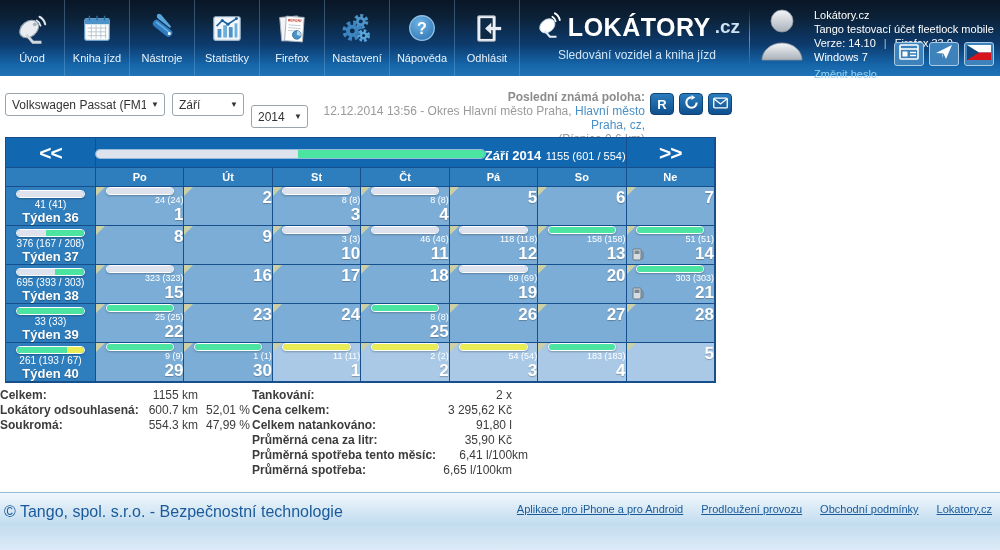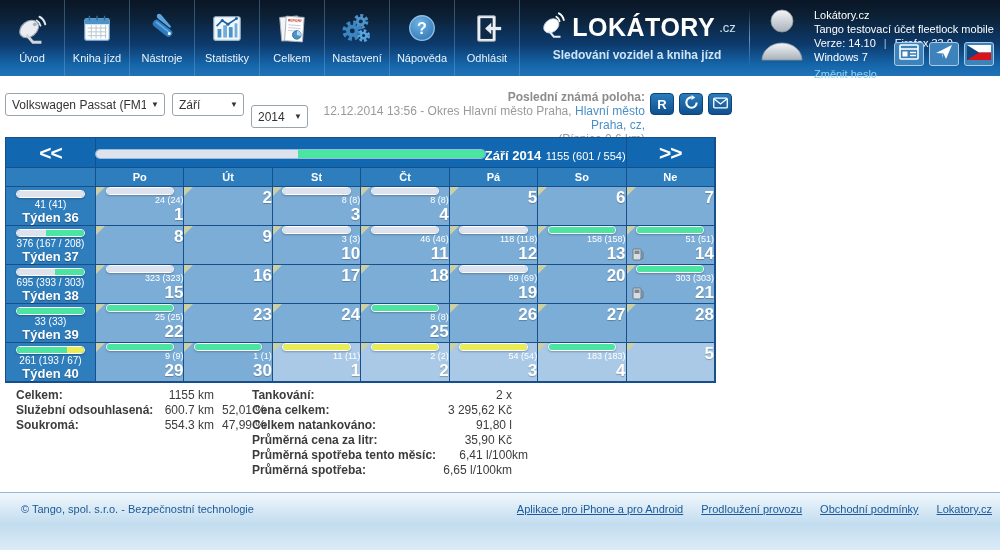--- a/index.html
+++ b/index.html
@@ -13,22 +13,22 @@
   .nav { position:absolute; left:0; top:0; height:76px; display:flex; }
   .nav-item { width:65px; height:76px; display:flex; flex-direction:column; align-items:center;
     justify-content:flex-start; padding-top:9px; cursor:pointer;
     border-right:1px solid rgba(130,180,220,.35); }
   .nav-icon { height:40px; display:flex; align-items:center; justify-content:center; }
   .nav-label { color:#eaf4fc; font-size:11px; margin-top:3px; white-space:nowrap; }
 
   .brand { position:absolute; left:528px; top:10px; width:218px; text-align:center; }
   .brand-row { display:flex; align-items:center; justify-content:center; gap:4px; }
   .brand-name { color:#fff; font-size:25px; font-weight:bold; letter-spacing:.5px; }
-  .brand-suffix { color:#cfe2f2; font-size:13px; font-weight:normal; }
-  .brand-tagline { color:#cfe4f5; font-size:12px; font-weight:bold; margin-top:4px; }
+  .brand-suffix { color:#cfe2f2; font-size:19px; font-weight:bold; }
+  .brand-tagline { color:#cfe4f5; font-size:12px; font-weight:normal; margin-top:4px; }
   .v-divider { position:absolute; left:749px; top:8px; width:1px; height:60px;
     background:linear-gradient(rgba(140,190,230,0), rgba(140,190,230,.7), rgba(140,190,230,0)); }
 
   .user-panel { position:absolute; left:758px; top:6px; width:238px; display:flex; gap:8px; }
   .avatar { width:48px; height:56px; flex:none; }
   .user-text { font-size:11px; color:#fff; line-height:14px; padding-top:2px; }
   .user-text .pw-link { color:#8fd3f2; cursor:pointer; margin-top:3px; display:inline-block; }
   .hdr-btns { position:absolute; right:6px; top:42px; display:flex; gap:5px; }
   .hdr-btn { width:30px; height:24px; background:#3e82bb; border:1px solid #a9cbe6;
     border-radius:3px; display:flex; align-items:center; justify-content:center; cursor:pointer; }
@@ -84,35 +84,35 @@
   .bar { width:78%; height:8px; margin:0 auto; border-radius:5px; border:1px solid #fff;
     box-shadow:0 1px 2px rgba(0,0,0,.25); overflow:hidden; display:flex; }
   .bar-seg { height:100%; }
   .day-val { font-size:9px; line-height:11px; color:#fff; }
   .day-num { font-size:17px; font-weight:bold; line-height:18px;
     text-shadow:0 1px 1px rgba(0,0,0,.25); }
   .day-cell.nobar .day-num { margin-top:2px; }
   .fuel { position:absolute; left:5px; bottom:4px; width:12px; height:13px; }
 
   
-  .summary-left { position:absolute; left:16px; top:388px; font-size:12px; color:#3c3c3c; }
+  .summary-left { position:absolute; left:0; top:388px; font-size:12px; color:#3c3c3c; }
   .summary-right { position:absolute; left:252px; top:388px; font-size:12px; color:#3c3c3c; }
   .sum-row { display:flex; line-height:15px; white-space:nowrap; }
   .sum-label { font-weight:bold; }
   .summary-left .sum-label { width:142px; }
   .summary-left .sum-value { width:56px; text-align:right; }
   .summary-left .sum-extra { width:56px; padding-left:8px; }
   .summary-right .sum-label { min-width:168px; }
   .summary-right .sum-value { width:92px; text-align:right; }
 
   
   .footer { position:absolute; left:0; top:492px; width:1000px; height:58px;
     border-top:1px solid #94bbdb;
     background:linear-gradient(#f0f7fc 0%, #c2dcef 55%, #dcebf7 100%); }
-  .footer-copy { position:absolute; left:21px; top:10px; font-size:11px; color:#1a5a9a;text-align:right; }
+  .footer-copy { position:absolute; left:4px; top:10px; font-size:16px; color:#1a5a9a;text-align:right; }
   .footer-links { position:absolute; right:8px; top:10px; display:flex; gap:18px; }
   .footer-link { font-size:11px; color:#1a5a9a; text-decoration:underline; cursor:pointer; white-space:nowrap; }
 </style>
 </head>
 <body>
 
 <div class="page">
 
   <div class="header">
     <div class="nav" id="main-nav">
@@ -191,21 +191,21 @@
                 <g stroke="#c2cad2" stroke-width="1">
                   <line x1="14" y1="14" x2="27" y2="14"></line>
                   <line x1="14" y1="17" x2="27" y2="17"></line>
                   <line x1="14" y1="20" x2="21" y2="20"></line>
                 </g>
                 <circle cx="23.5" cy="24" r="4.5" fill="#4d93c8" stroke="#2e6da0"></circle>
                 <path d="M23.5 24 L23.5 19.5 A4.5 4.5 0 0 1 27.8 25 Z" fill="#bcd9ef"></path>
               </g>
             </svg>
           </span>
-          <span class="nav-label">Celkem</span>
+          <span class="nav-label">Firefox</span>
         </div>
         <div class="nav-item">
           <span class="nav-icon">
             <svg width="34" height="34" viewBox="0 0 36 36">
               <circle cx="22" cy="10" r="6" fill="none" stroke="#4d93c8" stroke-width="4" stroke-dasharray="3 2.4"></circle>
               <circle cx="22" cy="10" r="5" fill="#4d93c8"></circle>
               <circle cx="22" cy="10" r="2" fill="#0d2b4e"></circle>
               <circle cx="13" cy="20" r="8" fill="none" stroke="#3d85c0" stroke-width="5" stroke-dasharray="3.6 2.8"></circle>
               <circle cx="13" cy="20" r="6.5" fill="#3d85c0"></circle>
               <circle cx="13" cy="20" r="2.6" fill="#0d2b4e"></circle>
@@ -602,21 +602,21 @@
       </div>
     </div>
 
   <div class="summary-left" id="summary-left">
       <div class="sum-row">
         <span class="sum-label">Celkem:</span>
         <span class="sum-value">1155 km</span>
         <span class="sum-extra"></span>
       </div>
       <div class="sum-row">
-        <span class="sum-label">Služební odsouhlasená:</span>
+        <span class="sum-label">Lokátory odsouhlasená:</span>
         <span class="sum-value">600.7 km</span>
         <span class="sum-extra">52,01 %</span>
       </div>
       <div class="sum-row">
         <span class="sum-label">Soukromá:</span>
         <span class="sum-value">554.3 km</span>
         <span class="sum-extra">47,99 %</span>
       </div>
     </div>
   <div class="summary-right" id="summary-right">

